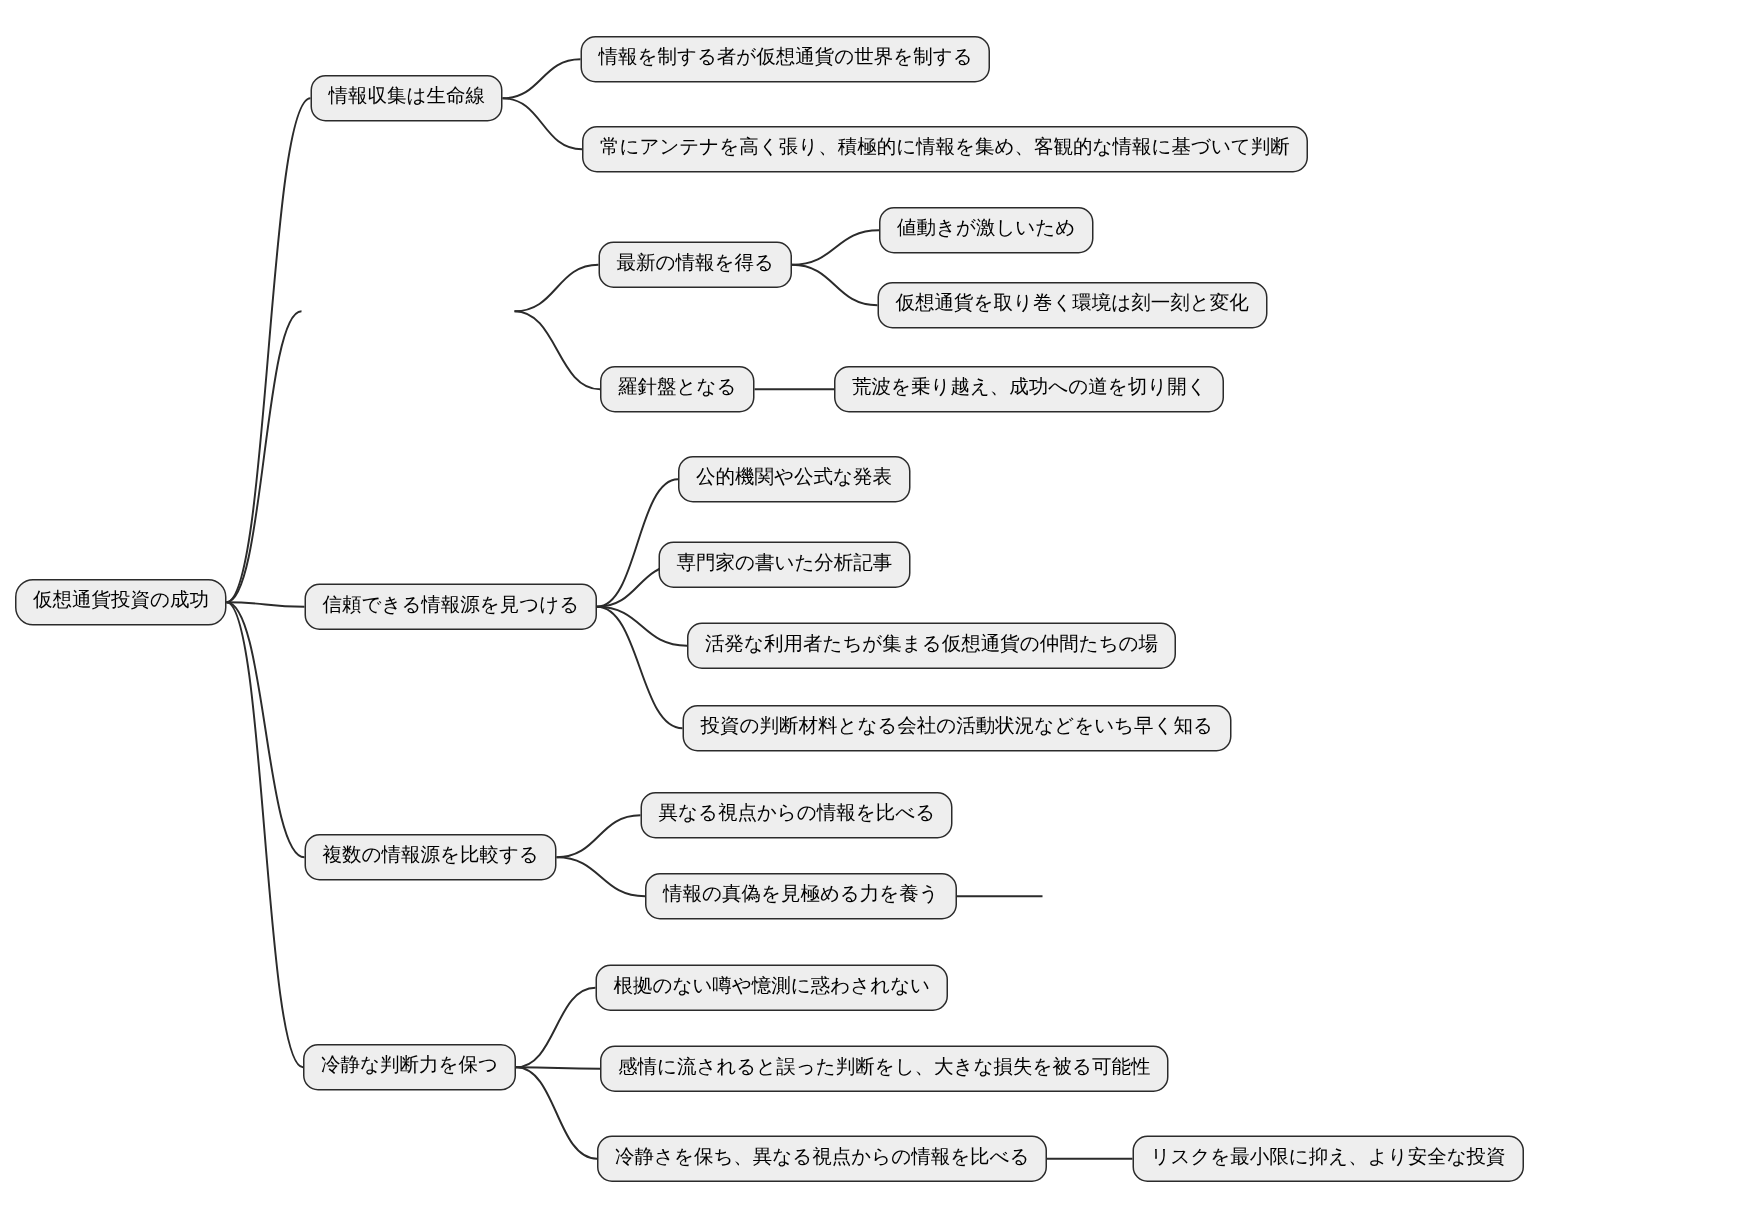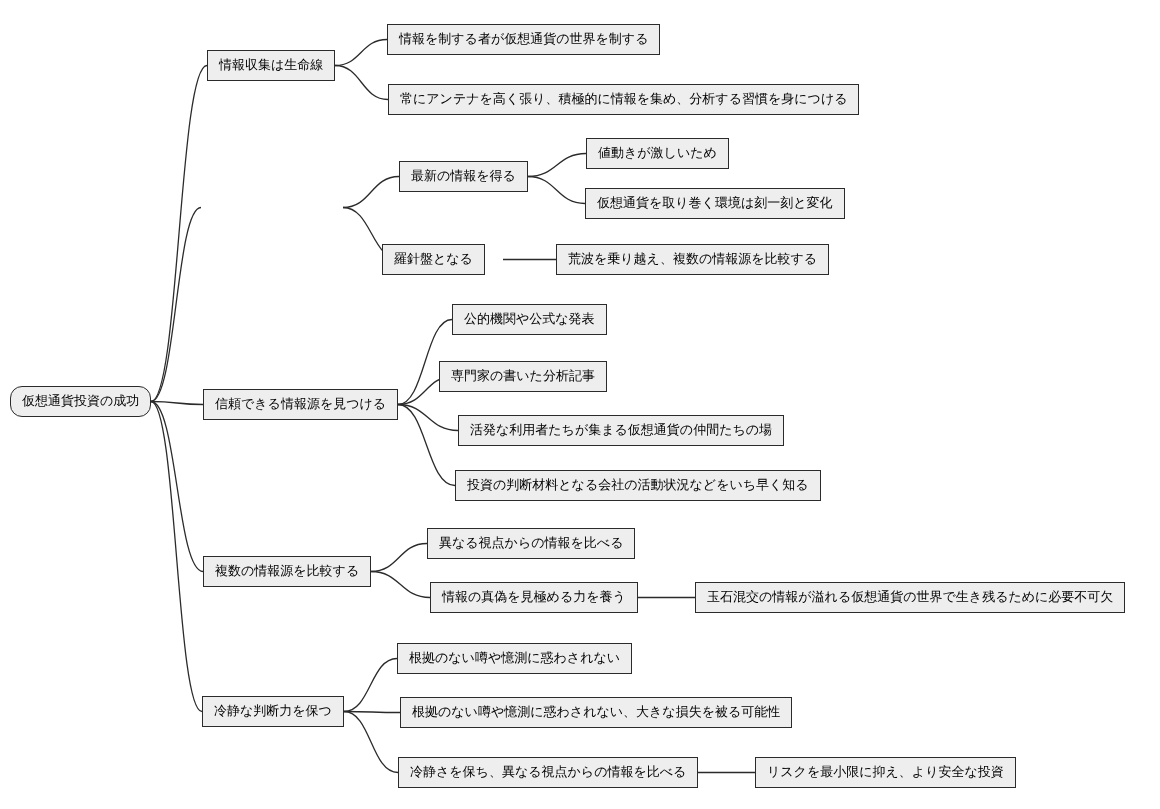--- a/index.html
+++ b/index.html
@@ -32,21 +32,21 @@
     fill: none;
     stroke: var(--edge-color);
     stroke-width: 1.3px;
   }
   .node {
     position: absolute;
     box-sizing: border-box;
     height: 31px;
     background: var(--node-fill);
     border: 1.5px solid var(--node-border);
-    border-radius: 0;
+    border-radius: 10px;
     padding: 4px 11px 0 11px;
     font-size: 13px;
     line-height: 20px;
     white-space: nowrap;
     color: var(--text-color);
     cursor: pointer;
   }
   .node.root {
     border-radius: 12px;
     text-align: right;
@@ -80,38 +80,37 @@
       <path d="M 344 711.5 C 370.5 711.5, 370.5 658.5, 397 658.5"></path>
       <path d="M 344 711.5 C 372 711.5, 372 712.5, 400 712.5"></path>
       <path d="M 344 711.5 C 371 711.5, 371 772.5, 398 772.5"></path>
       <path d="M 684 772.5 C 719.5 772.5, 719.5 772.5, 755 772.5"></path>
     </svg>
 
   <div class="node root" id="n-root" style="left:10px;top:386px">仮想通貨投資の成功</div>
 
   <div class="node" id="n-b1" style="left:207px;top:50px">情報収集は生命線</div>
   <div class="node" id="n-b1c0" style="left:387px;top:24px">情報を制する者が仮想通貨の世界を制する</div>
-  <div class="node" id="n-b1c1" style="left:388px;top:84px">常にアンテナを高く張り、積極的に情報を集め、分析する習慣を身につける</div>
+  <div class="node" id="n-b1c1" style="left:388px;top:84px">常にアンテナを高く張り、積極的に情報を集め、客観的な情報に基づいて判断</div>
 
   <div class="node" id="n-b2c0" style="left:399px;top:161px">最新の情報を得る</div>
   <div class="node" id="n-b2c0g0" style="left:586px;top:138px">値動きが激しいため</div>
   <div class="node" id="n-b2c0g1" style="left:585px;top:188px">仮想通貨を取り巻く環境は刻一刻と変化</div>
-  <div class="node" id="n-b2c1" style="left:382px;top:244px">羅針盤となる</div>
-  <div class="node" id="n-b2c1g0" style="left:556px;top:244px">荒波を乗り越え、複数の情報源を比較する</div>
+  <div class="node" id="n-b2c1" style="left:400px;top:244px">羅針盤となる</div>
+  <div class="node" id="n-b2c1g0" style="left:556px;top:244px">荒波を乗り越え、成功への道を切り開く</div>
 
   <div class="node" id="n-b3" style="left:203px;top:389px">信頼できる情報源を見つける</div>
   <div class="node" id="n-b3c0" style="left:452px;top:304px">公的機関や公式な発表</div>
   <div class="node" id="n-b3c1" style="left:439px;top:361px">専門家の書いた分析記事</div>
   <div class="node" id="n-b3c2" style="left:458px;top:415px">活発な利用者たちが集まる仮想通貨の仲間たちの場</div>
   <div class="node" id="n-b3c3" style="left:455px;top:470px">投資の判断材料となる会社の活動状況などをいち早く知る</div>
 
   <div class="node" id="n-b4" style="left:203px;top:556px">複数の情報源を比較する</div>
   <div class="node" id="n-b4c0" style="left:427px;top:528px">異なる視点からの情報を比べる</div>
   <div class="node" id="n-b4c1" style="left:430px;top:582px">情報の真偽を見極める力を養う</div>
-  <div class="node" id="n-b4c1g0" style="left:695px;top:582px">玉石混交の情報が溢れる仮想通貨の世界で生き残るために必要不可欠</div>
 
   <div class="node" id="n-b5" style="left:202px;top:696px">冷静な判断力を保つ</div>
   <div class="node" id="n-b5c0" style="left:397px;top:643px">根拠のない噂や憶測に惑わされない</div>
-  <div class="node" id="n-b5c1" style="left:400px;top:697px">根拠のない噂や憶測に惑わされない、大きな損失を被る可能性</div>
+  <div class="node" id="n-b5c1" style="left:400px;top:697px">感情に流されると誤った判断をし、大きな損失を被る可能性</div>
   <div class="node" id="n-b5c2" style="left:398px;top:757px">冷静さを保ち、異なる視点からの情報を比べる</div>
   <div class="node" id="n-b5c2g0" style="left:755px;top:757px">リスクを最小限に抑え、より安全な投資</div>
 
 </div>
 
 </body></html>

